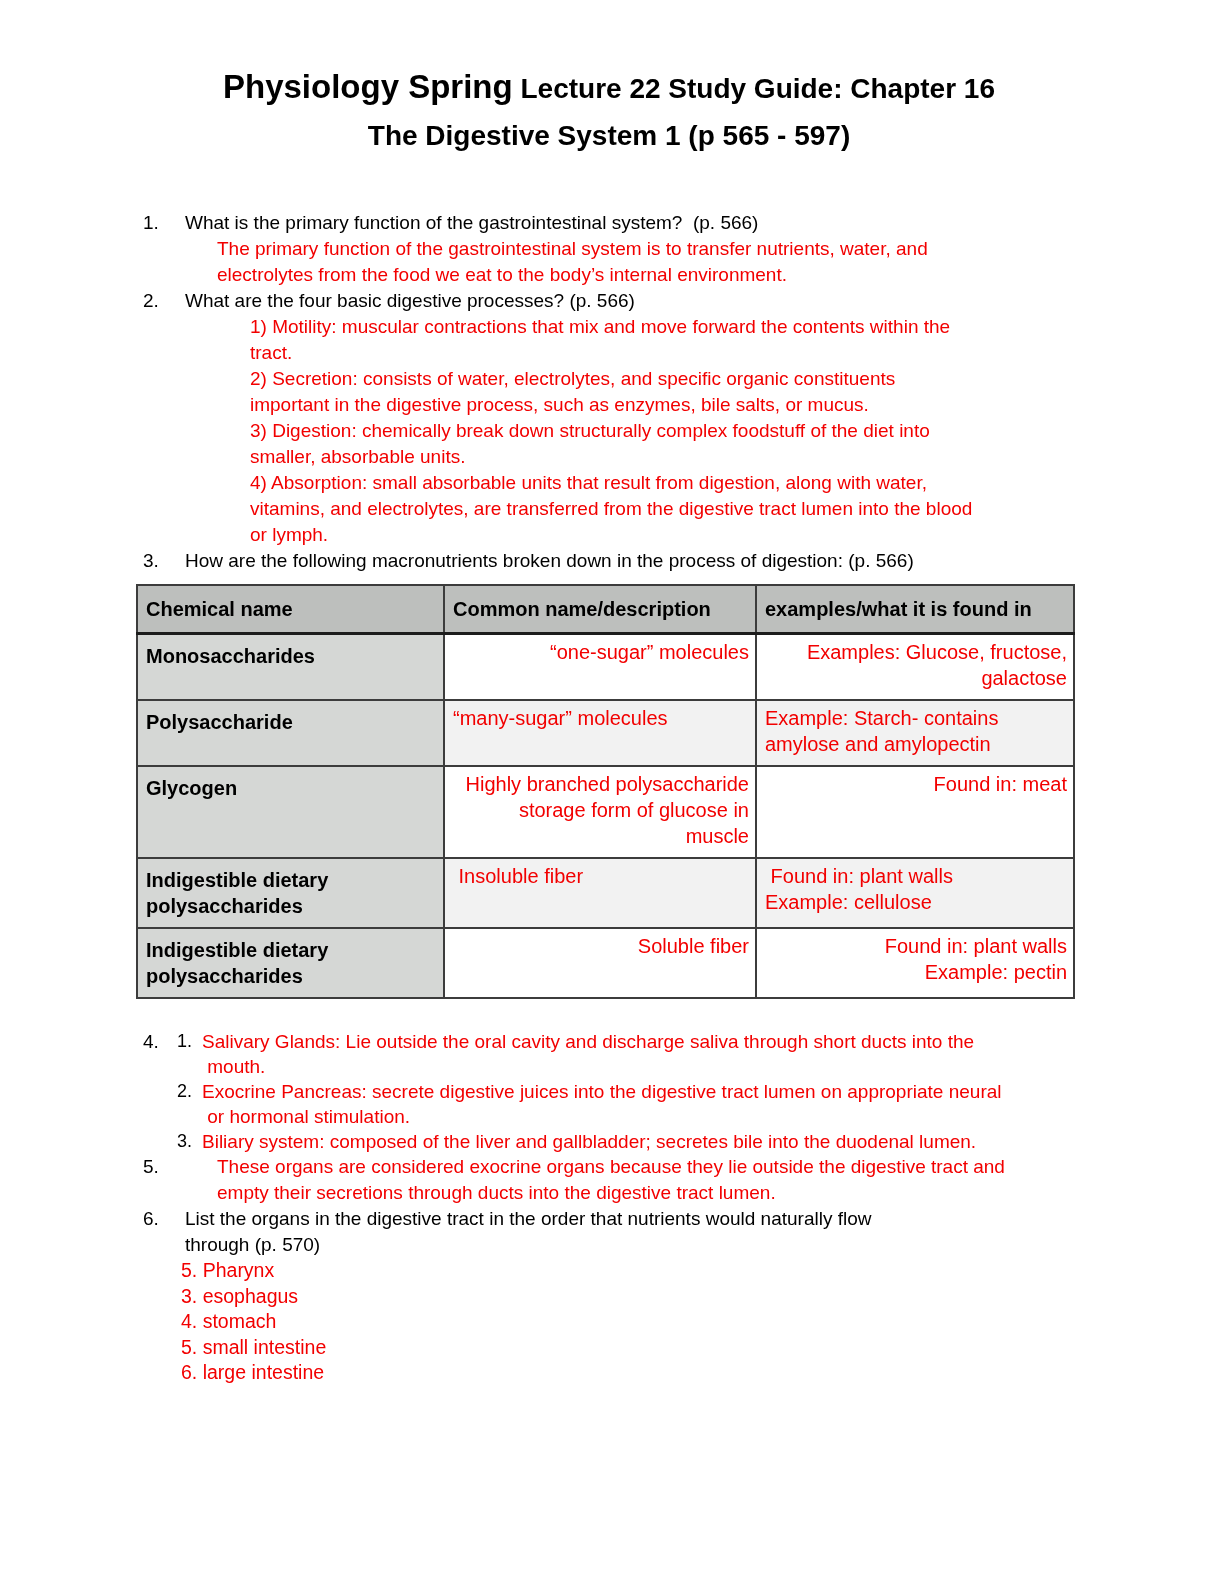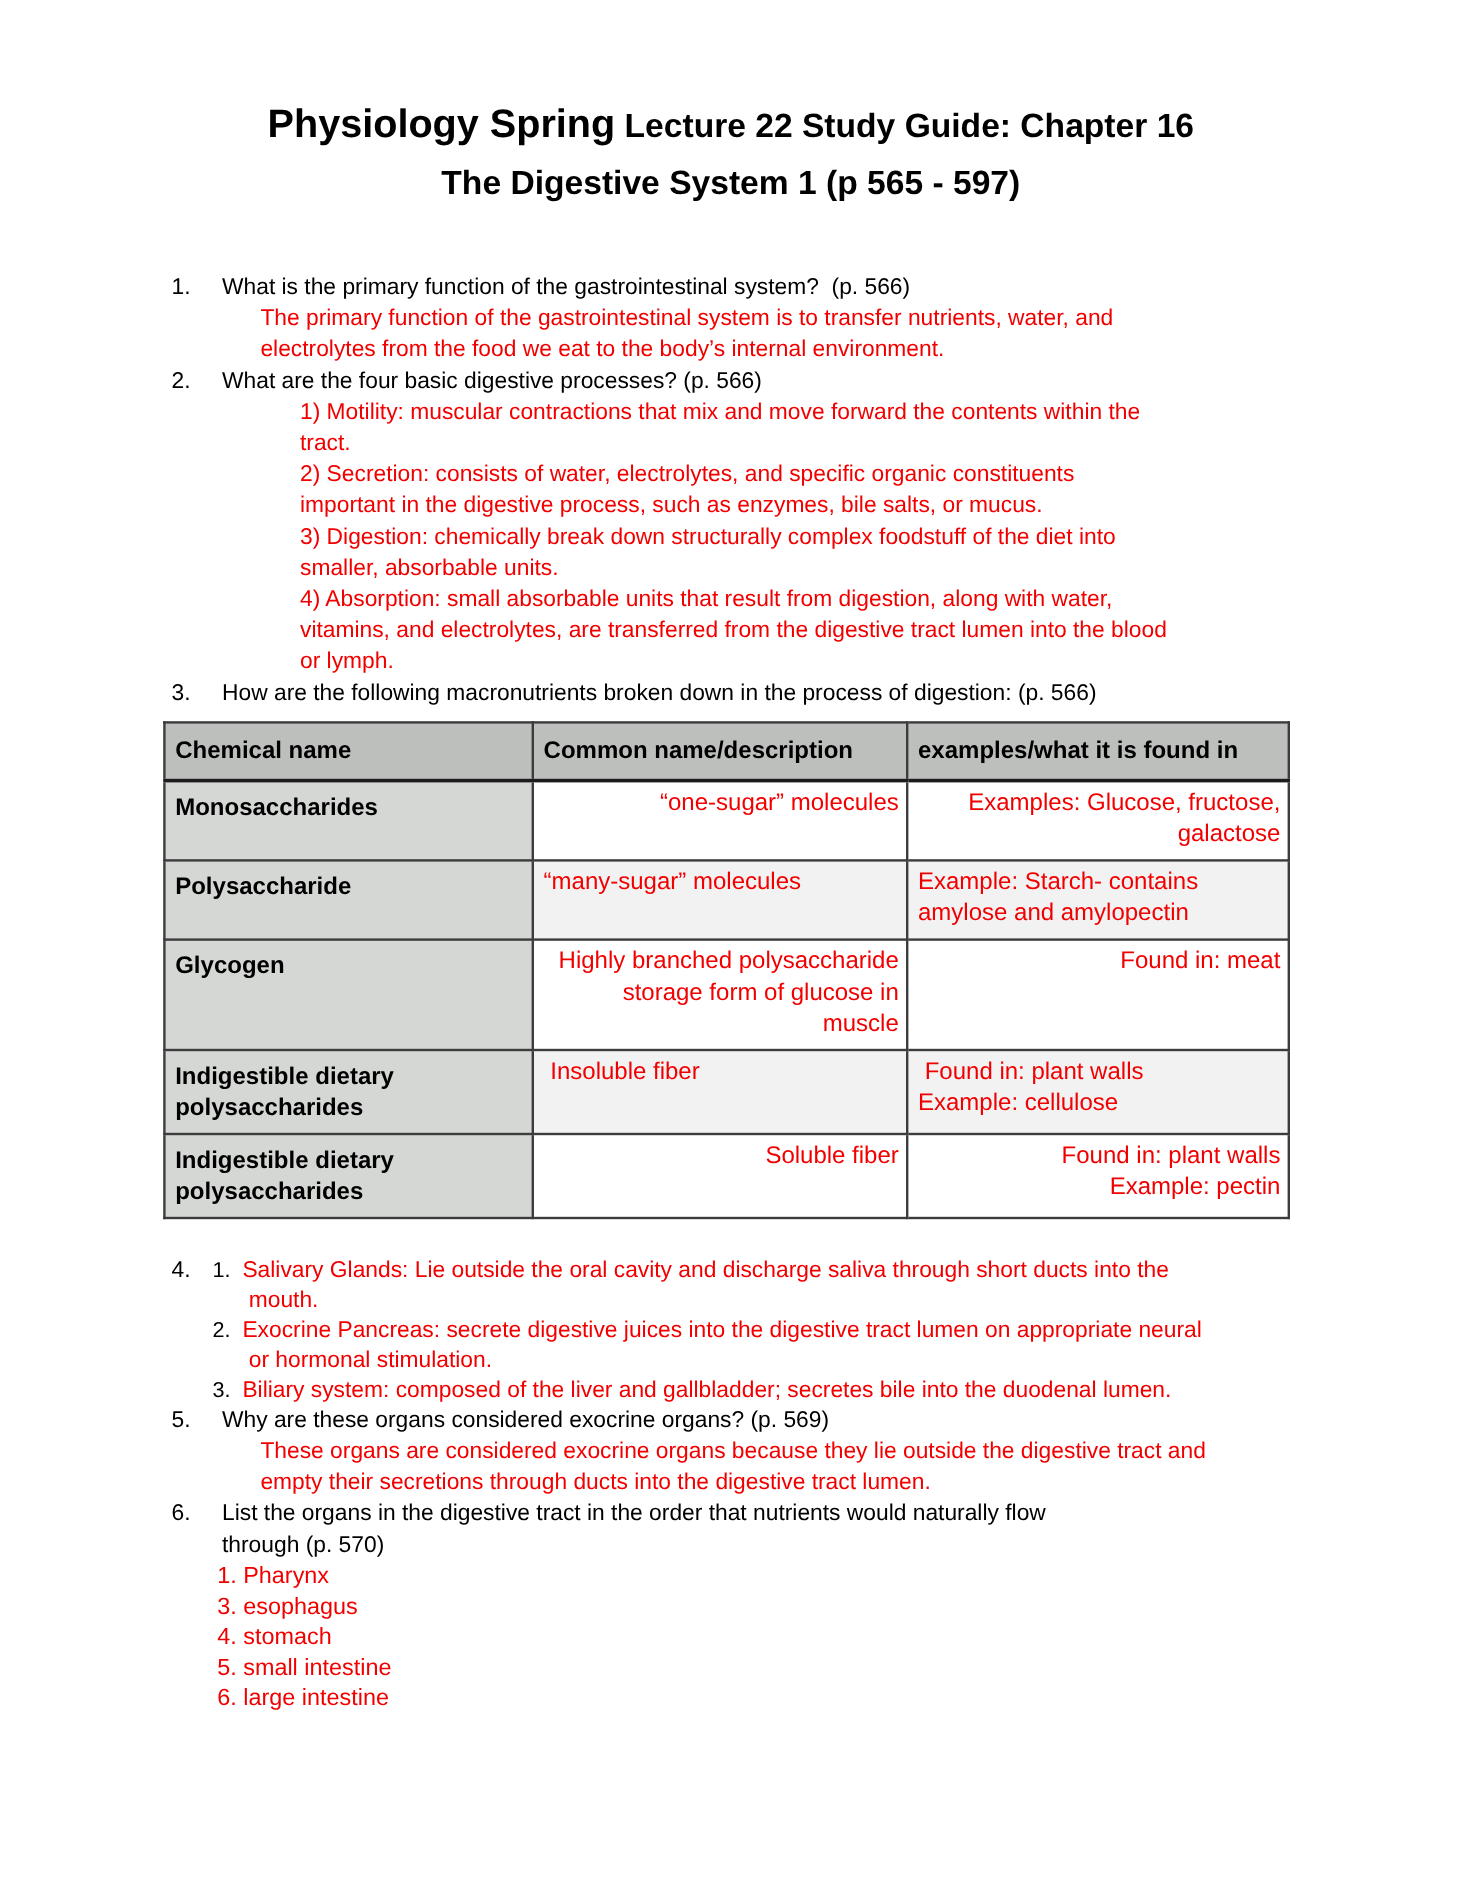--- a/index.html
+++ b/index.html
@@ -8,21 +8,21 @@
     --col1-bg:#d5d7d5;
     --stripe-bg:#f2f2f2;
     --border:#3c3c3c;
     --text:#000000;
   }
   *{box-sizing:border-box;margin:0;padding:0;}
   html,body{background:#ffffff;}
   body{font-family:"Liberation Sans","DejaVu Sans",sans-serif;color:var(--text);}
   .page{
     width:1224px;height:1584px;background:#ffffff;overflow:hidden;
-    padding:80px 149px 0 143px;position:relative;
+    padding:64px 149px 0 143px;position:relative;
   }
   
   .doc-title{text-align:center;margin-bottom:54px;margin-left:-20px;margin-right:-20px;}
   .t-line1{line-height:46px;}
   .t-big{font-size:33px;font-weight:bold;}
   .t-rest{font-size:28px;font-weight:bold;}
   .t-line2{font-size:28px;font-weight:bold;line-height:40px;}
   
   .q-row{display:flex;align-items:flex-start;}
   .q-num{flex:none;width:42px;font-size:19px;line-height:26px;}
@@ -164,33 +164,32 @@
           <span class="sub-num">3.</span>
           <div class="sub-text">Biliary system: composed of the liver and gallbladder; secretes bile into the duodenal lumen.</div>
         </div>
       </div>
     </div>
   </div>
 
   <div class="q-row">
     <span class="q-num">5.</span>
     <div class="q-content">
-      <div class="q-text">Why are these organs considered exocrine organs? (p. 569)</div>
       <div class="answer">These organs are considered exocrine organs because they lie outside the digestive tract and
 empty their secretions through ducts into the digestive tract lumen.</div>
     </div>
   </div>
 
   <div class="q-row">
     <span class="q-num">6.</span>
     <div class="q-content">
       <div class="q-text">List the organs in the digestive tract in the order that nutrients would naturally flow
 through (p. 570)</div>
       <div class="flow-list">
-        <div class="flow-item">1. Pharynx</div>
+        <div class="flow-item">5. Pharynx</div>
         <div class="flow-item">3. esophagus</div>
         <div class="flow-item">4. stomach</div>
         <div class="flow-item">5. small intestine</div>
         <div class="flow-item">6. large intestine</div>
       </div>
     </div>
   </div>
 
 </div>
 

